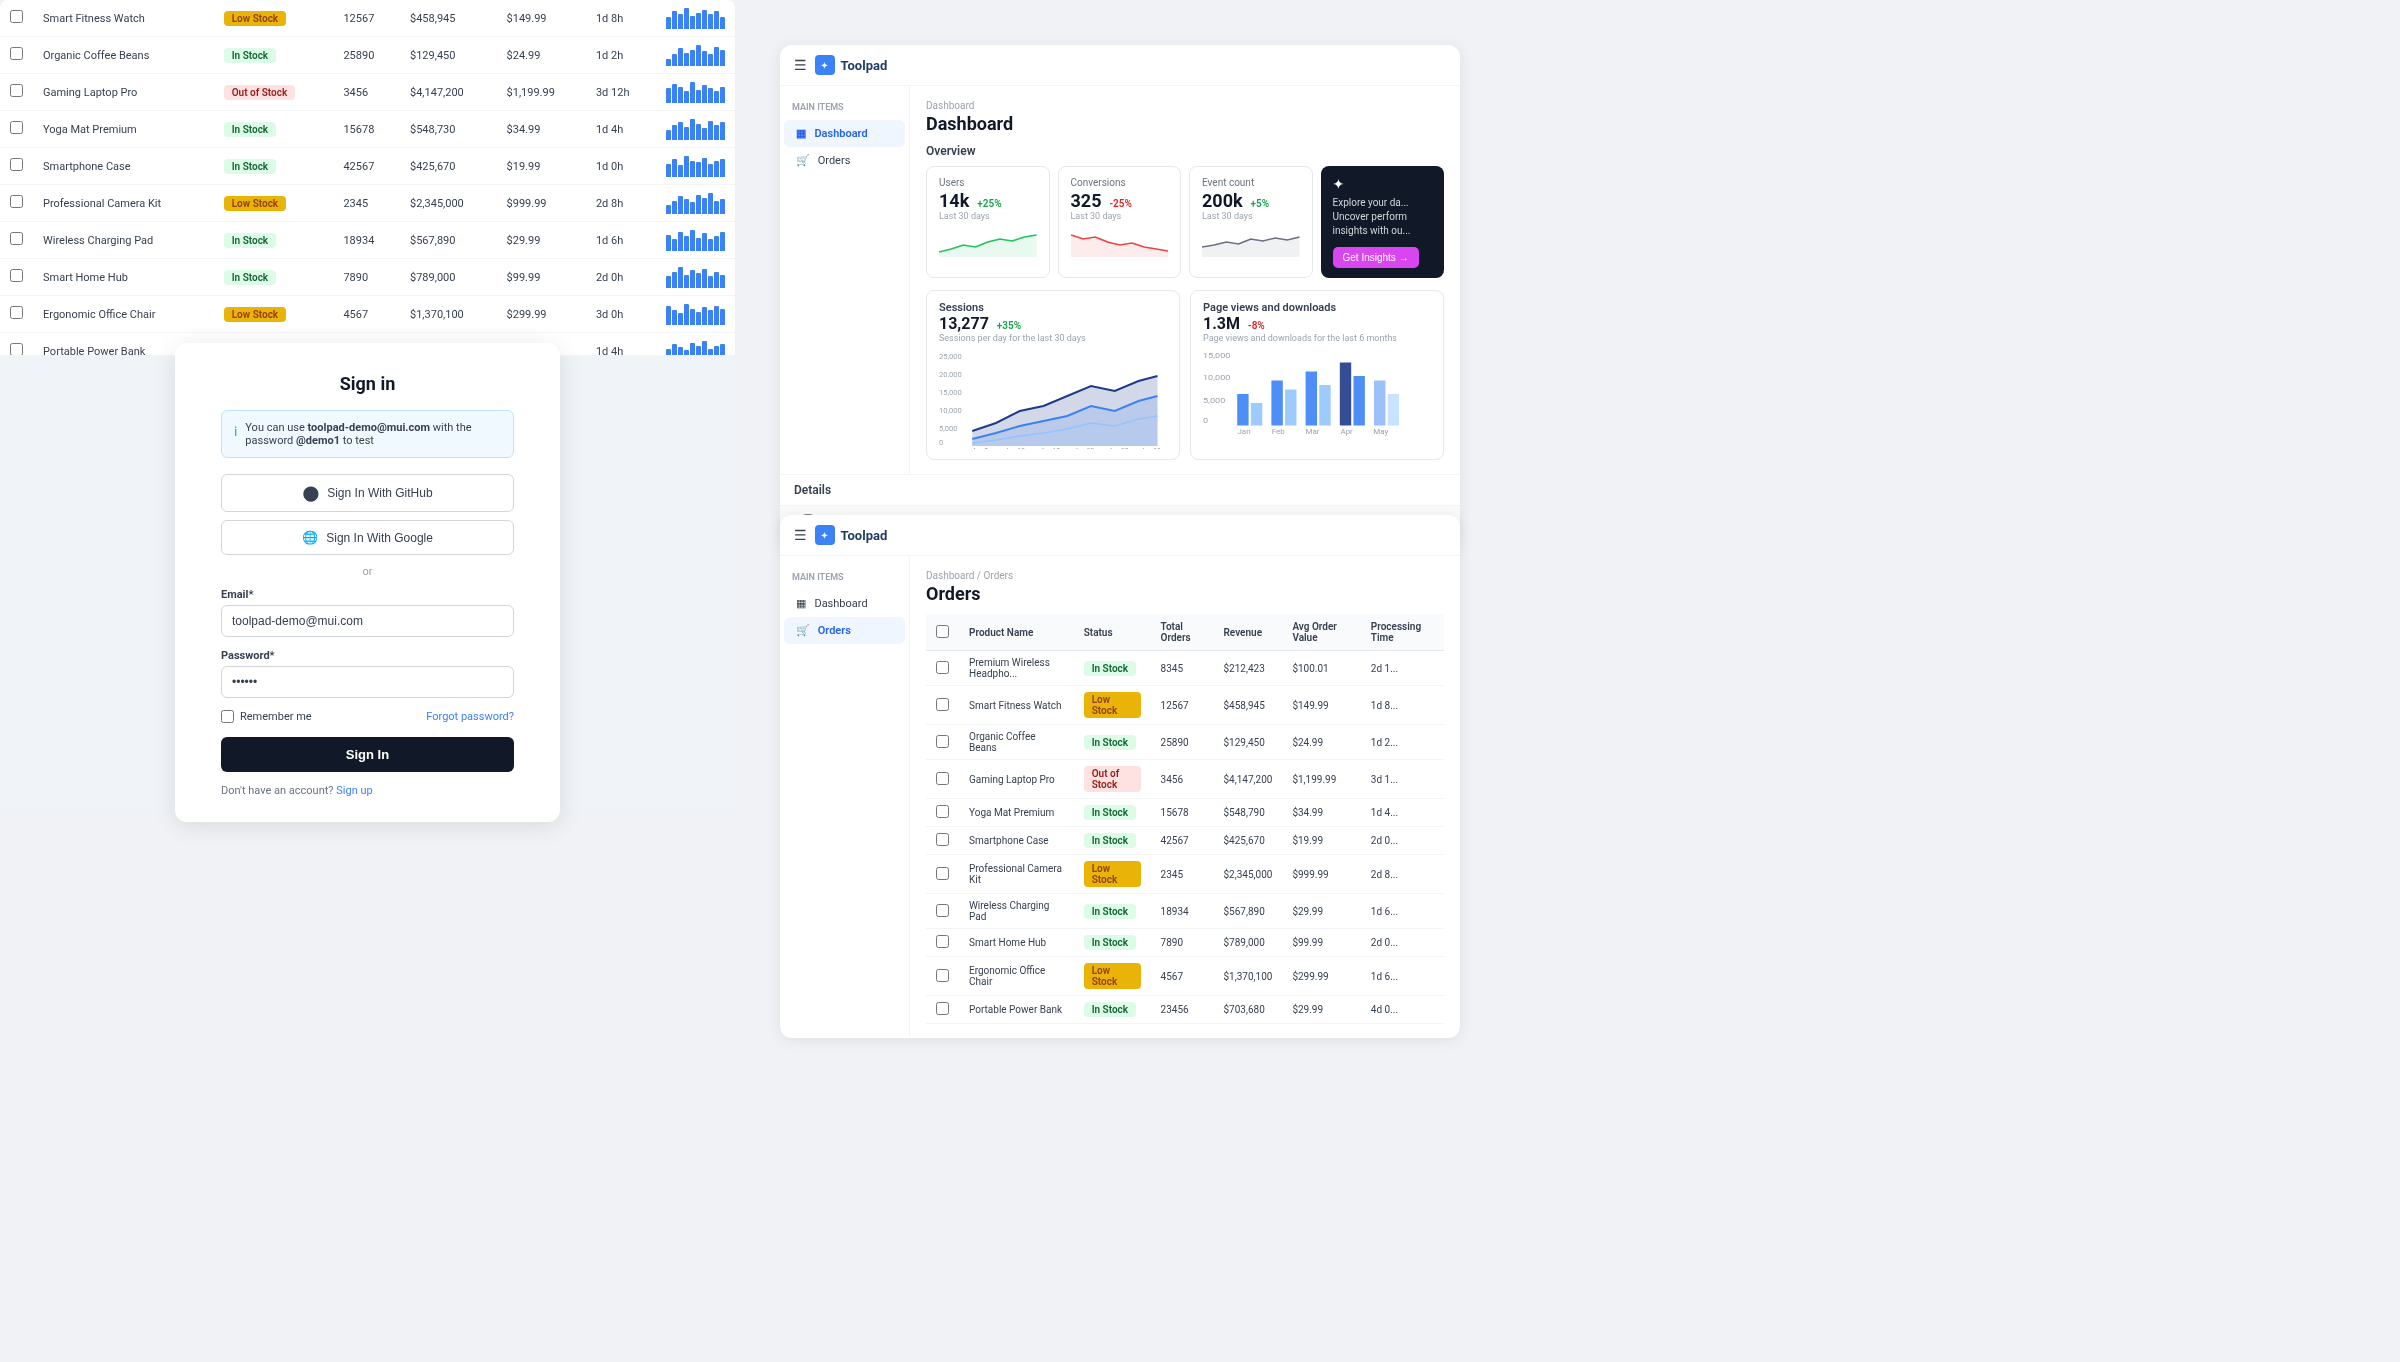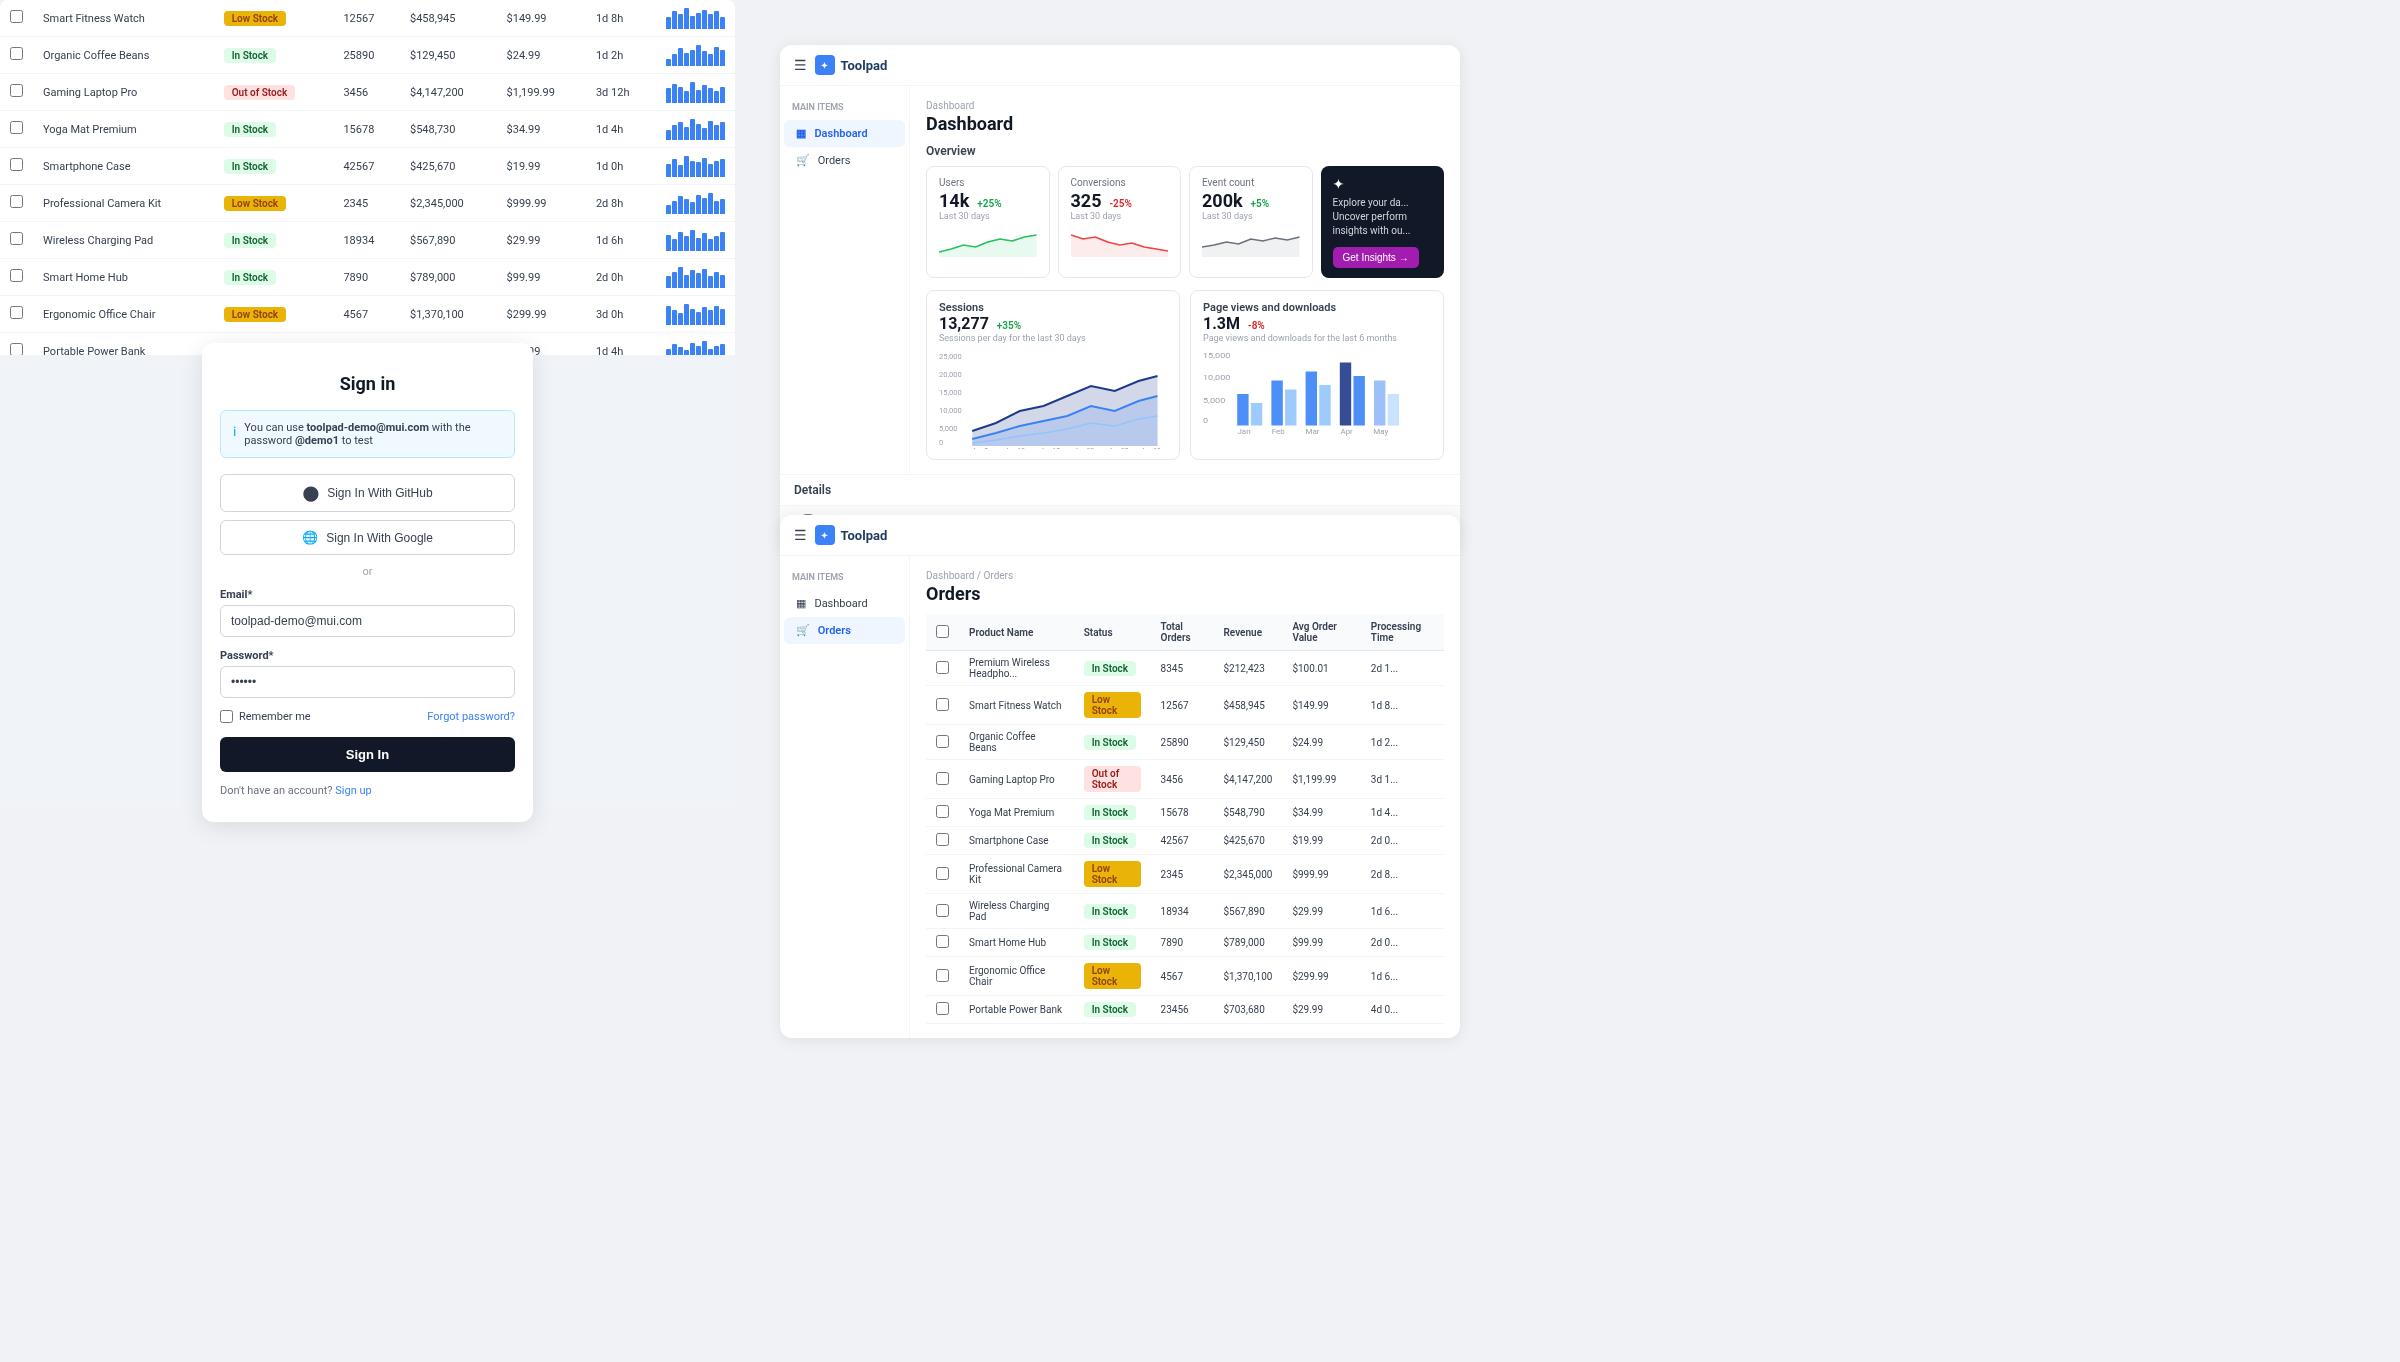--- a/index.html
+++ b/index.html
@@ -154,22 +154,22 @@
       left: 0; top: 355px;
       width: 735px;
       height: 455px;
       background: #f0f4f8;
       display: flex; align-items: center; justify-content: center;
     }
 
     .signin-card {
       background: white;
       border-radius: 12px;
-      padding: 30px 18px 25px;
-      width: 331px;
+      padding: 30px 46px 25px;
+      width: 385px;
       box-shadow: 0 4px 24px rgba(0,0,0,0.1);
     }
 
     .signin-title {
       text-align: center;
       font-size: 18px;
       font-weight: 700;
       color: #111827;
       margin-bottom: 16px;
     }
@@ -412,21 +412,21 @@
     .explore-card {
       background: #111827;
       border-radius: 8px;
       padding: 10px 12px;
       color: white;
     }
 
     .explore-icon { font-size: 14px; margin-bottom: 4px; }
     .explore-text { font-size: 10px; color: #d1d5db; margin-bottom: 8px; line-height: 1.4; }
     .get-insights-btn {
-      background: #a21caf;
+      background: #d946ef;
       color: white;
       border: none;
       border-radius: 5px;
       padding: 5px 10px;
       font-size: 10px;
       cursor: pointer;
     }
 
     .charts-row {
       display: grid;

